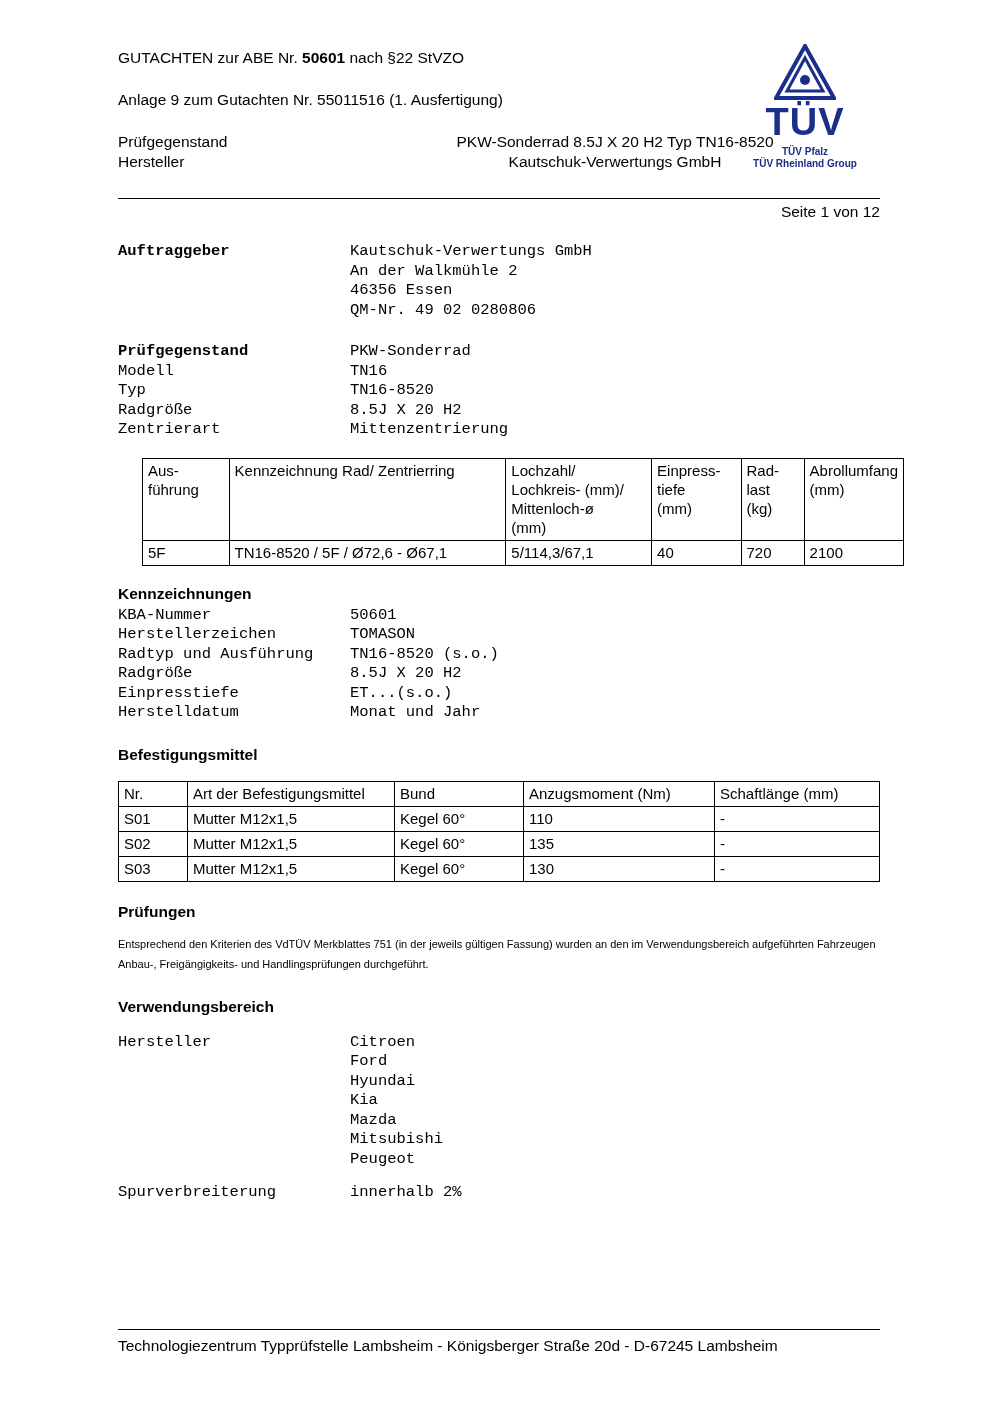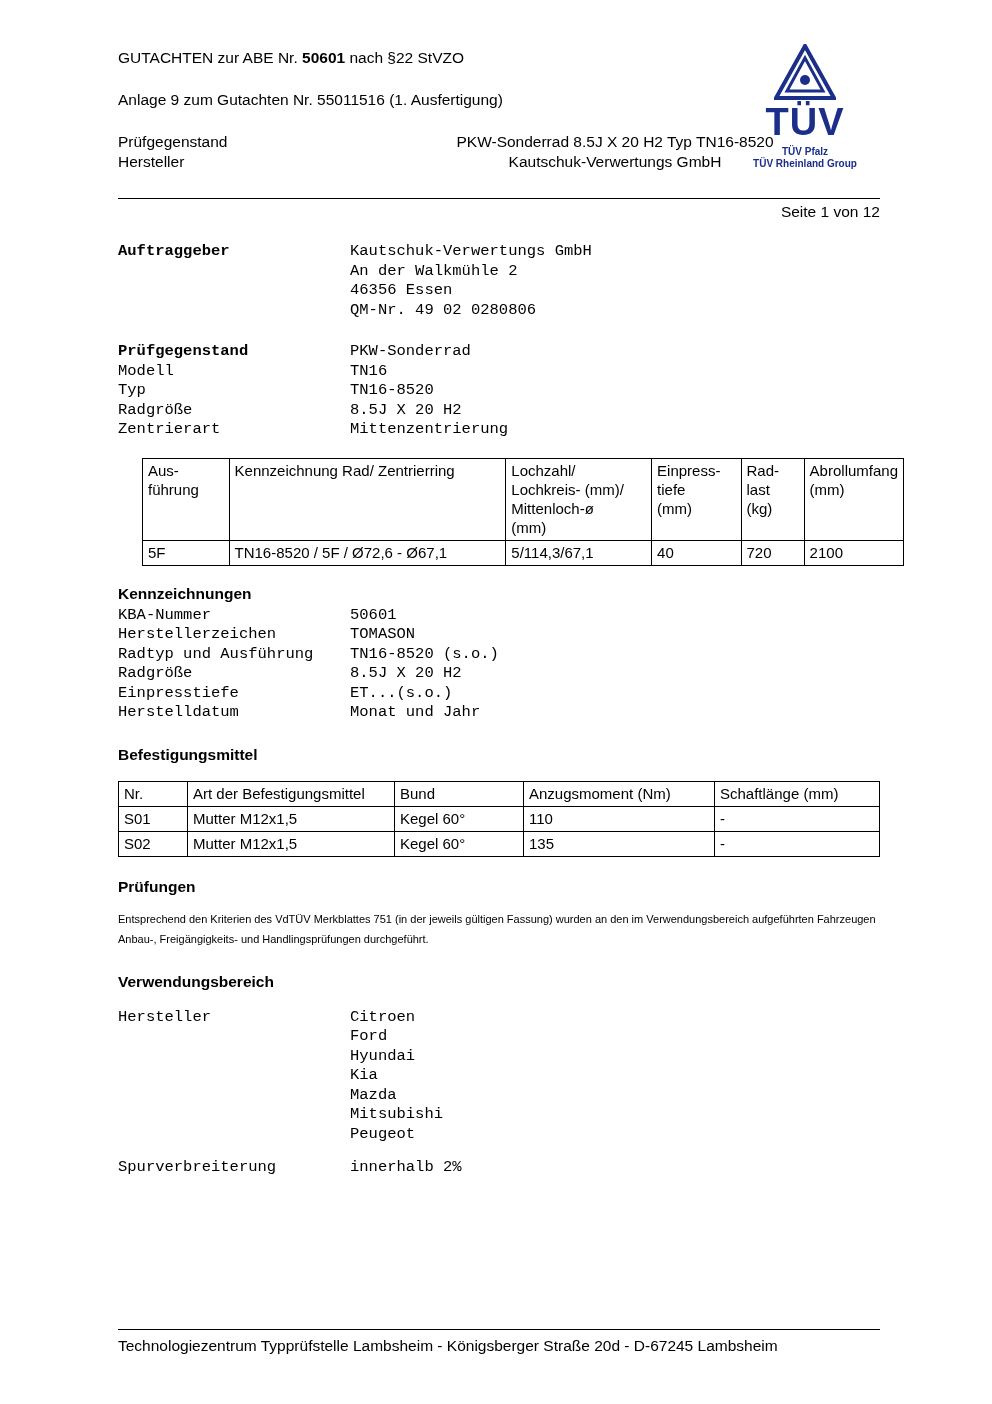--- a/index.html
+++ b/index.html
@@ -341,20 +341,27 @@
         <td class="d4">110</td>
         <td class="d5">-</td>
       </tr>
       <tr>
         <td class="d1">S02</td>
         <td class="d2">Mutter M12x1,5</td>
         <td class="d3">Kegel 60°</td>
         <td class="d4">135</td>
         <td class="d5">-</td>
       </tr>
+      <tr>
+        <td class="d1">S03</td>
+        <td class="d2">Mutter M12x1,5</td>
+        <td class="d3">Kegel 60°</td>
+        <td class="d4">130</td>
+        <td class="d5">-</td>
+      </tr>
     </tbody>
   </table>
 
   <div>
     <div class="blockhead">Prüfungen</div>
     <div class="para">Entsprechend den Kriterien des VdTÜV Merkblattes 751 (in der jeweils gültigen Fassung) wurden an den im Verwendungsbereich aufgeführten Fahrzeugen Anbau-, Freigängigkeits- und Handlingsprüfungen durchgeführt.</div>
   </div>
 
   <div class="sec">
     <div class="blockhead">Verwendungsbereich</div>

